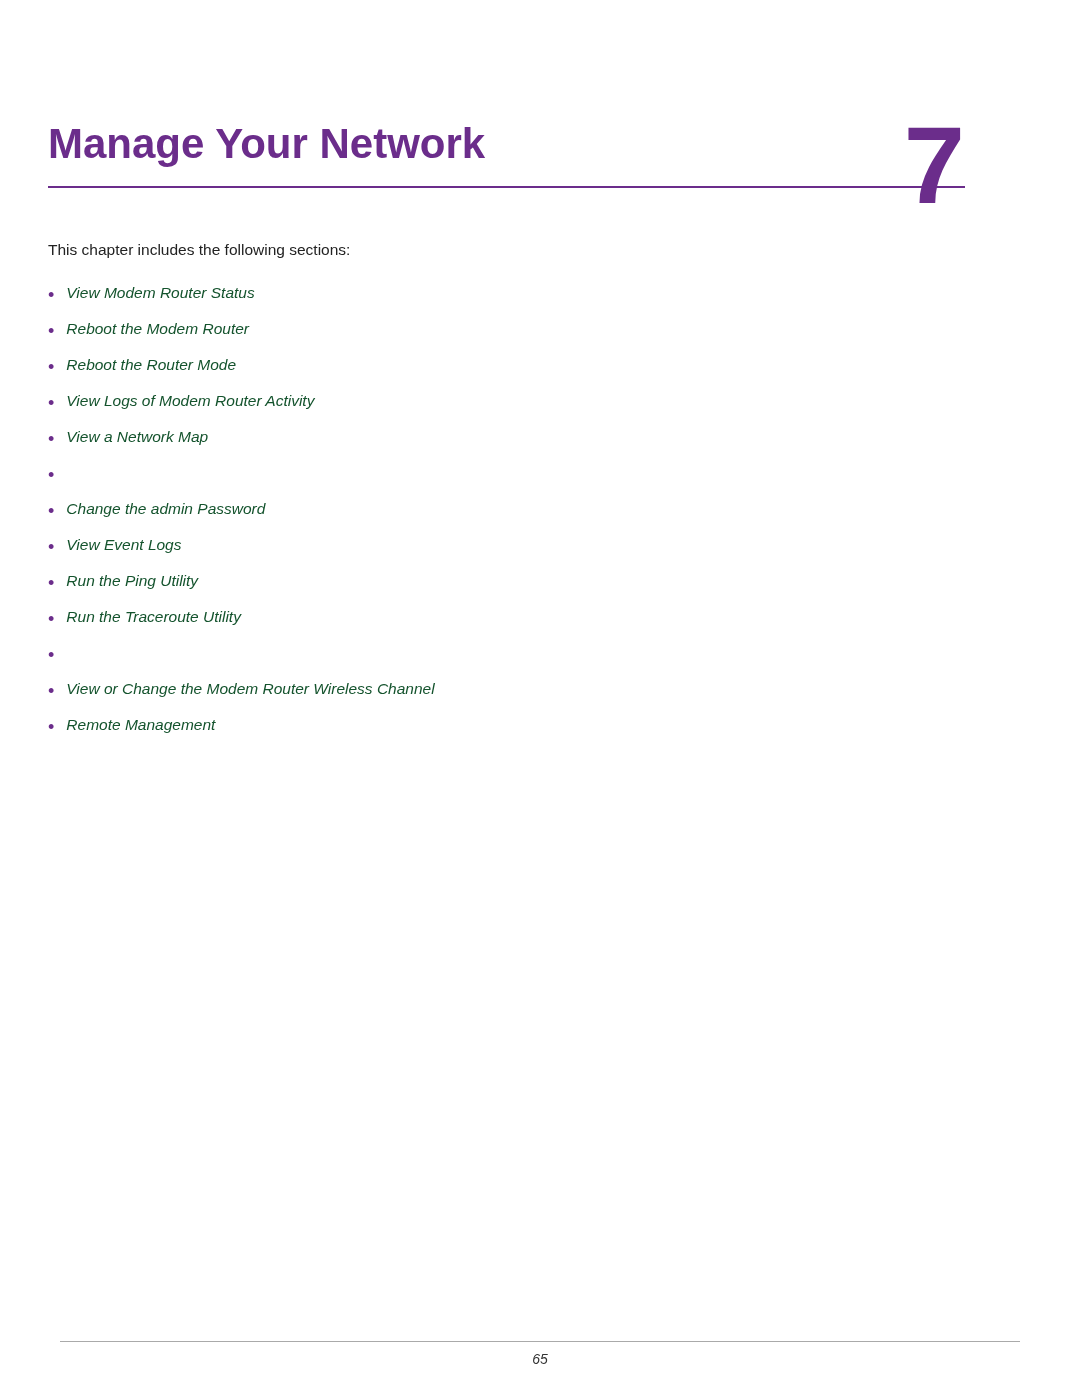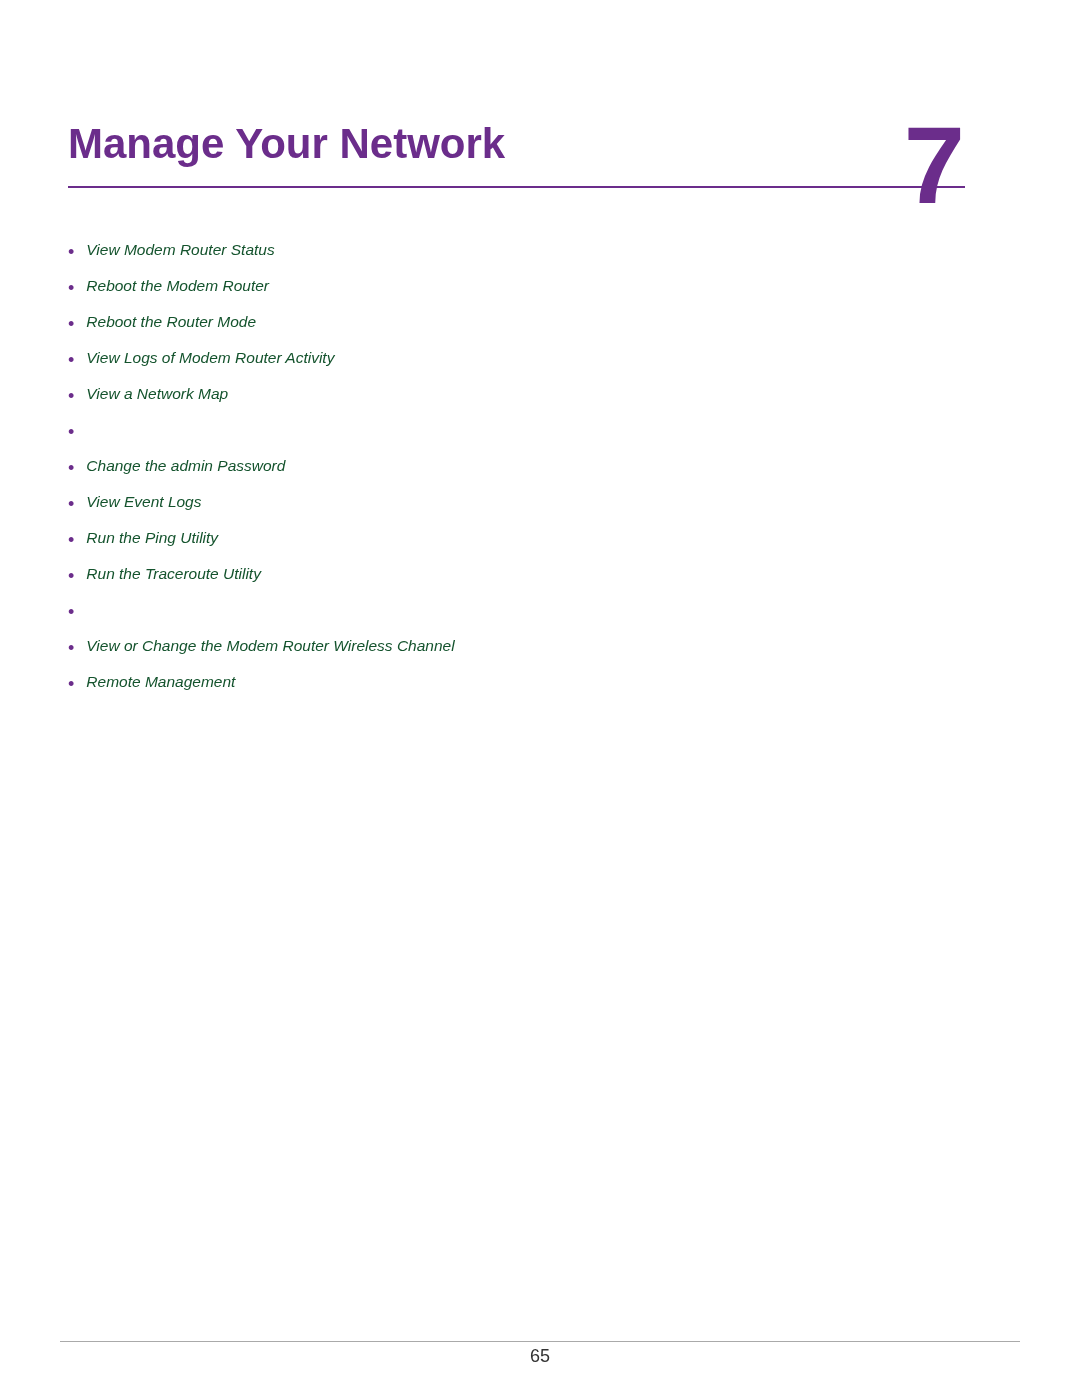--- a/index.html
+++ b/index.html
@@ -19,21 +19,21 @@
 
     .page-container {
       width: 1080px;
       min-height: 1397px;
       background: #ffffff;
       position: relative;
       padding: 0;
     }
 
     .content-area {
-      padding: 120px 115px 80px 68px;
+      padding: 120px 115px 80px 48px;
       position: relative;
     }
 
     .chapter-header {
       position: relative;
       margin-bottom: 50px;
     }
 
     .chapter-title {
       font-size: 42px;
@@ -113,37 +113,39 @@
       right: 60px;
       height: 1px;
       background: #aaaaaa;
     }
 
     .page-number {
       position: absolute;
       bottom: 30px;
       left: 50%;
       transform: translateX(-50%);
-      font-size: 18px;
+      font-size: 14px;
       color: #333333;
+      font-style: italic;
     }
   </style>
 </head>
 <body>
 
 <div class="page-container">
   <div class="content-area">
 
     <div class="chapter-header">
       <h1 class="chapter-title">Manage Your Network</h1>
       <div class="chapter-number">7</div>
       <div class="header-divider"></div>
     </div>
 
 
+    <p class="sections-label">This chapter includes the following sections:</p>
 
     <ul class="toc-list">
       <li>
         <span class="bullet">•</span>
         <a class="toc-link">
           <span>View Modem Router Status</span>
         </a>
       </li>
       <li>
         <span class="bullet">•</span>

